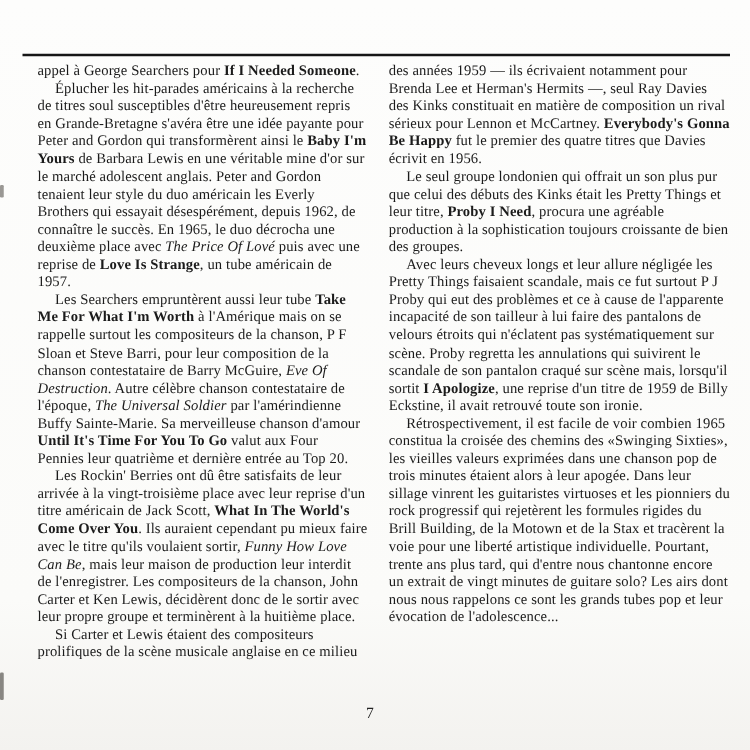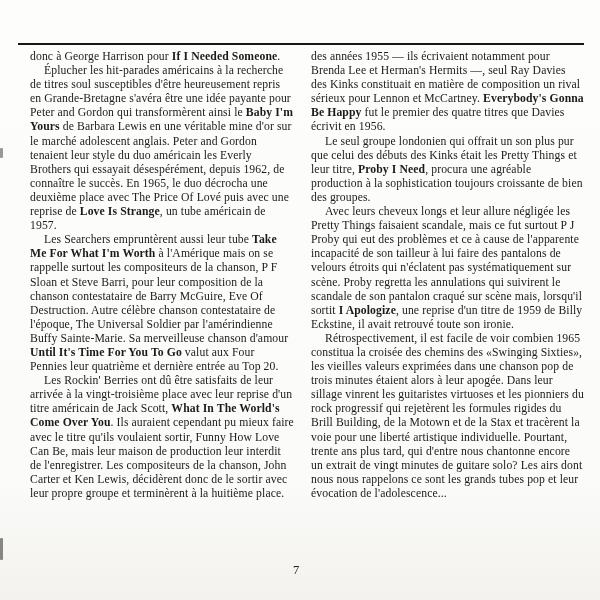--- a/index.html
+++ b/index.html
@@ -50,46 +50,47 @@
     letter-spacing: 0.1px;
   }
   .col.left  { width: 264px; }
   .col.right { width: 273px; }
   .col p {
     margin: 0;
     padding: 0;
   }
   .col p.indent { text-indent: 14px; }
   .col .b { font-weight: bold; }
-  .col .i { }
+  .col .i { font-style: italic; }
   .page-number {
     position: absolute;
     top: 563px;
     left: 0;
     width: 592px;
     text-align: center;
     font-size: 12.5px;
     color: #222222;
   }
 </style>
 </head>
 <body>
 
 <div class="scan-page">
   <div class="top-rule"></div>
   <div class="edge-artifact a1"></div>
   <div class="edge-artifact a2"></div>
   <div class="columns">
     <div class="col left">
-        <p><span>donc à George Harrison pour </span><span class="b">If I Needed Someone</span><span>.</span></p>
+        <p><span>appel à George Searchers pour </span><span class="b">If I Needed Someone</span><span>.</span></p>
         <p class="indent"><span>Éplucher les hit-parades américains à la recherche de titres soul susceptibles d'être heureusement repris en Grande-Bretagne s'avéra être une idée payante pour Peter and Gordon qui transformèrent ainsi le </span><span class="b">Baby I'm Yours</span><span> de Barbara Lewis en une véritable mine d'or sur le marché adolescent anglais. Peter and Gordon tenaient leur style du duo américain les Everly Brothers qui essayait désespérément, depuis 1962, de connaître le succès. En 1965, le duo décrocha une deuxième place avec </span><span class="i">The Price Of Lové</span><span> puis avec une reprise de </span><span class="b">Love Is Strange</span><span>, un tube américain de 1957.</span></p>
         <p class="indent"><span>Les Searchers empruntèrent aussi leur tube </span><span class="b">Take Me For What I'm Worth</span><span> à l'Amérique mais on se rappelle surtout les compositeurs de la chanson, P F Sloan et Steve Barri, pour leur composition de la chanson contestataire de Barry McGuire, </span><span class="i">Eve Of Destruction</span><span>. Autre célèbre chanson contestataire de l'époque, </span><span class="i">The Universal Soldier</span><span> par l'amérindienne Buffy Sainte-Marie. Sa merveilleuse chanson d'amour </span><span class="b">Until It's Time For You To Go</span><span> valut aux Four Pennies leur quatrième et dernière entrée au Top 20.</span></p>
         <p class="indent"><span>Les Rockin' Berries ont dû être satisfaits de leur arrivée à la vingt-troisième place avec leur reprise d'un titre américain de Jack Scott, </span><span class="b">What In The World's Come Over You</span><span>. Ils auraient cependant pu mieux faire avec le titre qu'ils voulaient sortir, </span><span class="i">Funny How Love Can Be</span><span>, mais leur maison de production leur interdit de l'enregistrer. Les compositeurs de la chanson, John Carter et Ken Lewis, décidèrent donc de le sortir avec leur propre groupe et terminèrent à la huitième place.</span></p>
+        <p class="indent"><span>Si Carter et Lewis étaient des compositeurs prolifiques de la scène musicale anglaise en ce milieu</span></p>
       </div>
     <div class="col right">
-        <p><span>des années 1955 — ils écrivaient notamment pour Brenda Lee et Herman's Hermits —, seul Ray Davies des Kinks constituait en matière de composition un rival sérieux pour Lennon et McCartney. </span><span class="b">Everybody's Gonna Be Happy</span><span> fut le premier des quatre titres que Davies écrivit en 1956.</span></p>
+        <p><span>des années 1959 — ils écrivaient notamment pour Brenda Lee et Herman's Hermits —, seul Ray Davies des Kinks constituait en matière de composition un rival sérieux pour Lennon et McCartney. </span><span class="b">Everybody's Gonna Be Happy</span><span> fut le premier des quatre titres que Davies écrivit en 1956.</span></p>
         <p class="indent"><span>Le seul groupe londonien qui offrait un son plus pur que celui des débuts des Kinks était les Pretty Things et leur titre, </span><span class="b">Proby I Need</span><span>, procura une agréable production à la sophistication toujours croissante de bien des groupes.</span></p>
         <p class="indent"><span>Avec leurs cheveux longs et leur allure négligée les Pretty Things faisaient scandale, mais ce fut surtout P J Proby qui eut des problèmes et ce à cause de l'apparente incapacité de son tailleur à lui faire des pantalons de velours étroits qui n'éclatent pas systématiquement sur scène. Proby regretta les annulations qui suivirent le scandale de son pantalon craqué sur scène mais, lorsqu'il sortit </span><span class="b">I Apologize</span><span>, une reprise d'un titre de 1959 de Billy Eckstine, il avait retrouvé toute son ironie.</span></p>
         <p class="indent"><span>Rétrospectivement, il est facile de voir combien 1965 constitua la croisée des chemins des «Swinging Sixties», les vieilles valeurs exprimées dans une chanson pop de trois minutes étaient alors à leur apogée. Dans leur sillage vinrent les guitaristes virtuoses et les pionniers du rock progressif qui rejetèrent les formules rigides du Brill Building, de la Motown et de la Stax et tracèrent la voie pour une liberté artistique individuelle. Pourtant, trente ans plus tard, qui d'entre nous chantonne encore un extrait de vingt minutes de guitare solo? Les airs dont nous nous rappelons ce sont les grands tubes pop et leur évocation de l'adolescence...</span></p>
       </div>
   </div>
   <div class="page-number">7</div>
 </div>
 
 </body></html>

